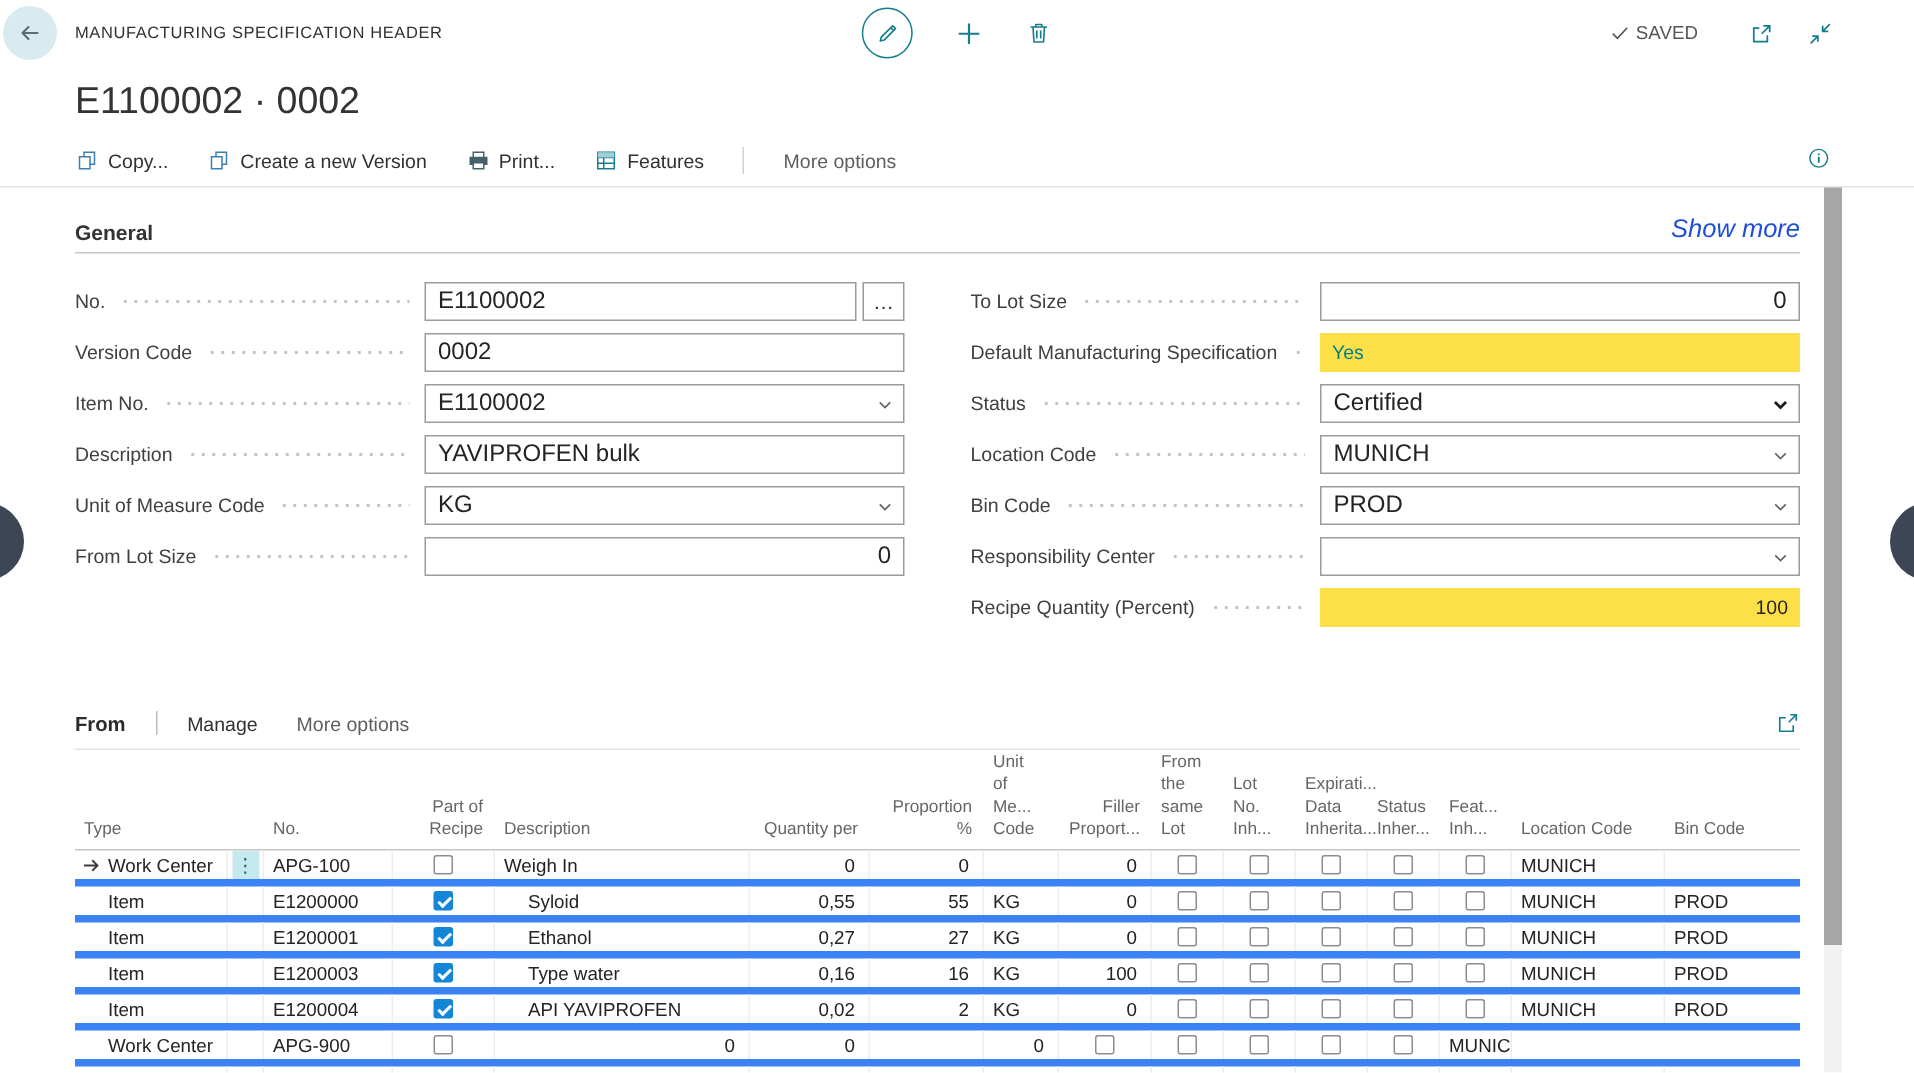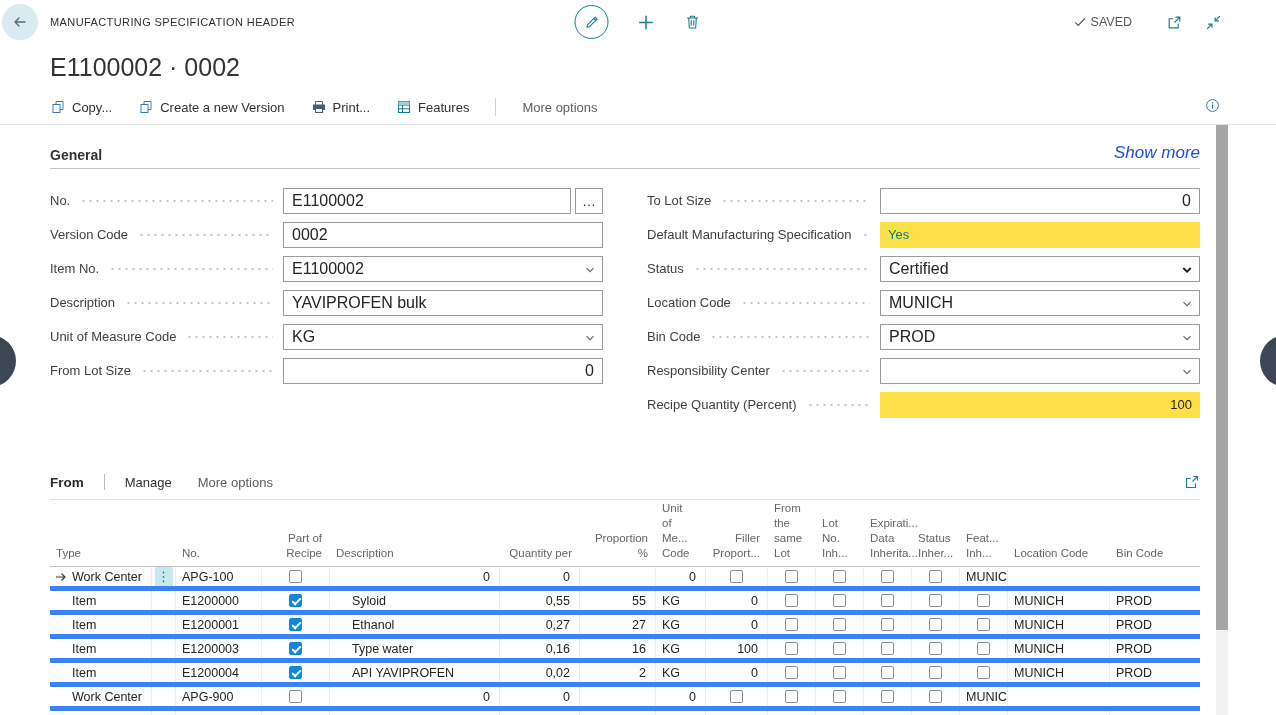--- a/index.html
+++ b/index.html
@@ -385,20 +385,21 @@
           </span>
         <span>Work Center</span>
       </div>
       <div class="td m">
           <span class="rowmenu">⋮</span>
         </div>
       <div class="td">APG-100</div>
       <div class="td ck">
           <span class="cb"></span>
         </div>
+      <div class="td">Weigh In</div>
       <div class="td n">0</div>
       <div class="td n">0</div>
       <div class="td"></div>
       <div class="td n">0</div>
       <div class="td ck">
           <span class="cb"></span>
         </div>
       <div class="td ck">
           <span class="cb"></span>
         </div>

